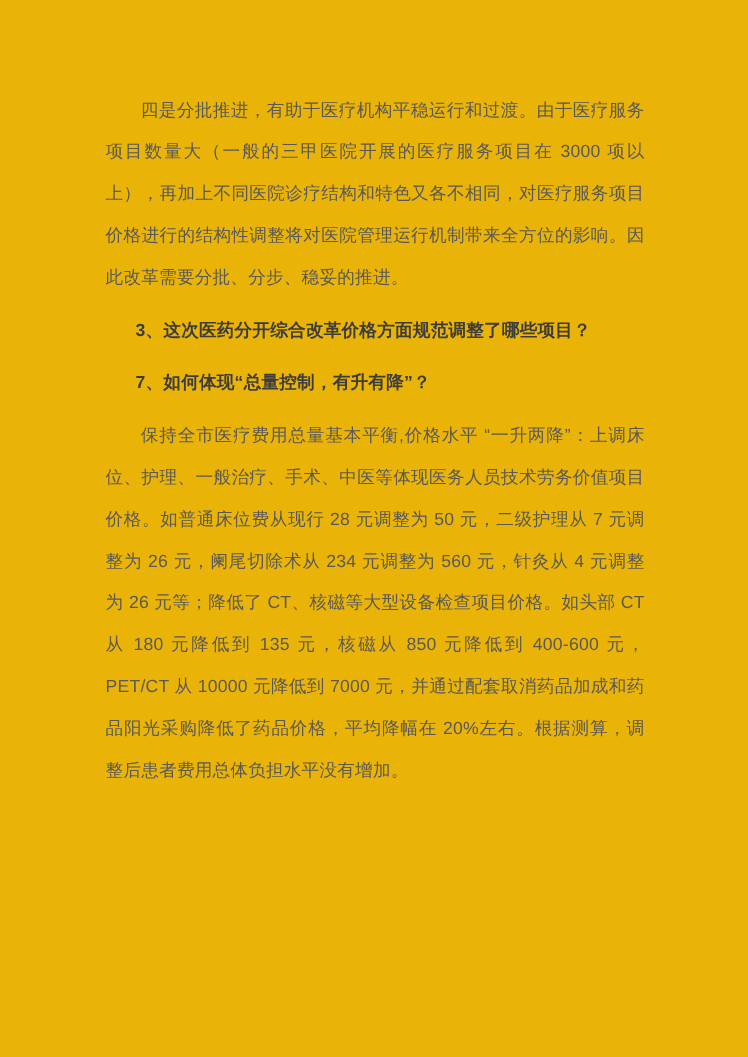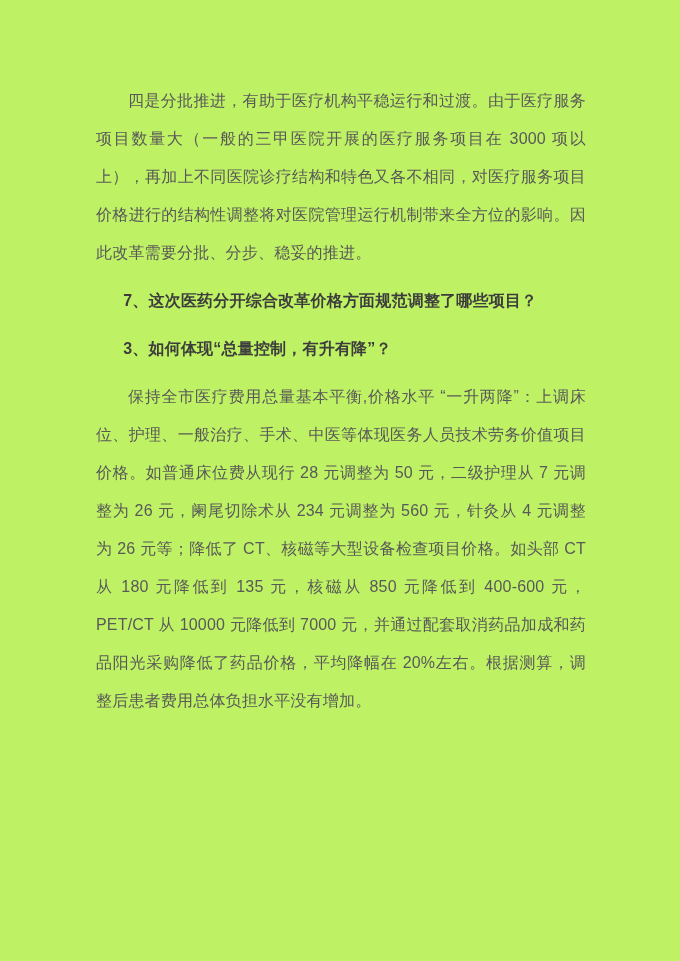--- a/index.html
+++ b/index.html
@@ -4,21 +4,21 @@
 <style>
   html, body {
     margin: 0;
     padding: 0;
     background: #ffffff;
   }
   .page {
     position: relative;
     width: 680px;
     height: 961px;
-    background: #bef264;
+    background: #eab308;
     overflow: hidden;
     font-family: "Liberation Sans", "DejaVu Sans", sans-serif;
   }
   .content {
     position: absolute;
     top: 82px;
     left: 96px;
     width: 490px;
   }
   .para {
@@ -39,17 +39,17 @@
     text-indent: 1.7em;
     letter-spacing: 0.2px;
   }
 </style>
 </head>
 <body>
 
 <div class="page">
   <div class="content">
     <p class="para">四是分批推进，有助于医疗机构平稳运行和过渡。由于医疗服务项目数量大（一般的三甲医院开展的医疗服务项目在 3000 项以上），再加上不同医院诊疗结构和特色又各不相同，对医疗服务项目价格进行的结构性调整将对医院管理运行机制带来全方位的影响。因此改革需要分批、分步、稳妥的推进。</p>
-    <h2 class="q-heading">7、这次医药分开综合改革价格方面规范调整了哪些项目？</h2>
-    <h2 class="q-heading">3、如何体现“总量控制，有升有降”？</h2>
+    <h2 class="q-heading">3、这次医药分开综合改革价格方面规范调整了哪些项目？</h2>
+    <h2 class="q-heading">7、如何体现“总量控制，有升有降”？</h2>
     <p class="para">保持全市医疗费用总量基本平衡,价格水平 “一升两降”：上调床位、护理、一般治疗、手术、中医等体现医务人员技术劳务价值项目价格。如普通床位费从现行 28 元调整为 50 元，二级护理从 7 元调整为 26 元，阑尾切除术从 234 元调整为 560 元，针灸从 4 元调整为 26 元等；降低了 CT、核磁等大型设备检查项目价格。如头部 CT 从 180 元降低到 135 元，核磁从 850 元降低到 400-600 元，PET/CT 从 10000 元降低到 7000 元，并通过配套取消药品加成和药品阳光采购降低了药品价格，平均降幅在 20%左右。根据测算，调整后患者费用总体负担水平没有增加。</p>
   </div>
 </div>
 
 </body></html>

